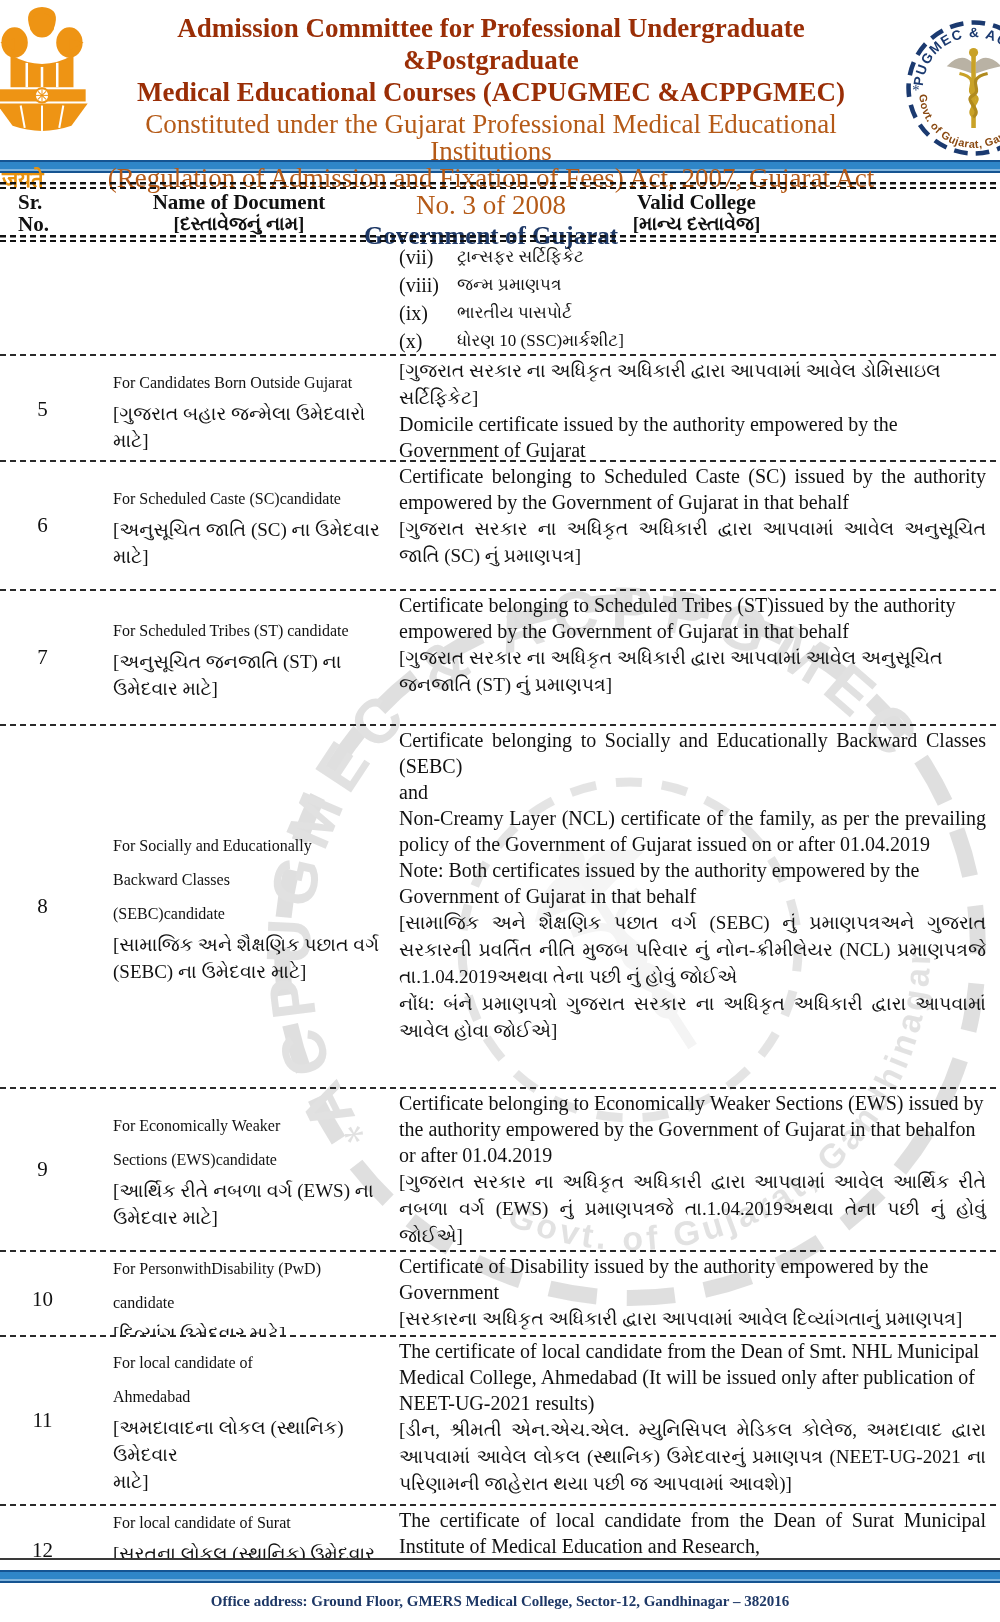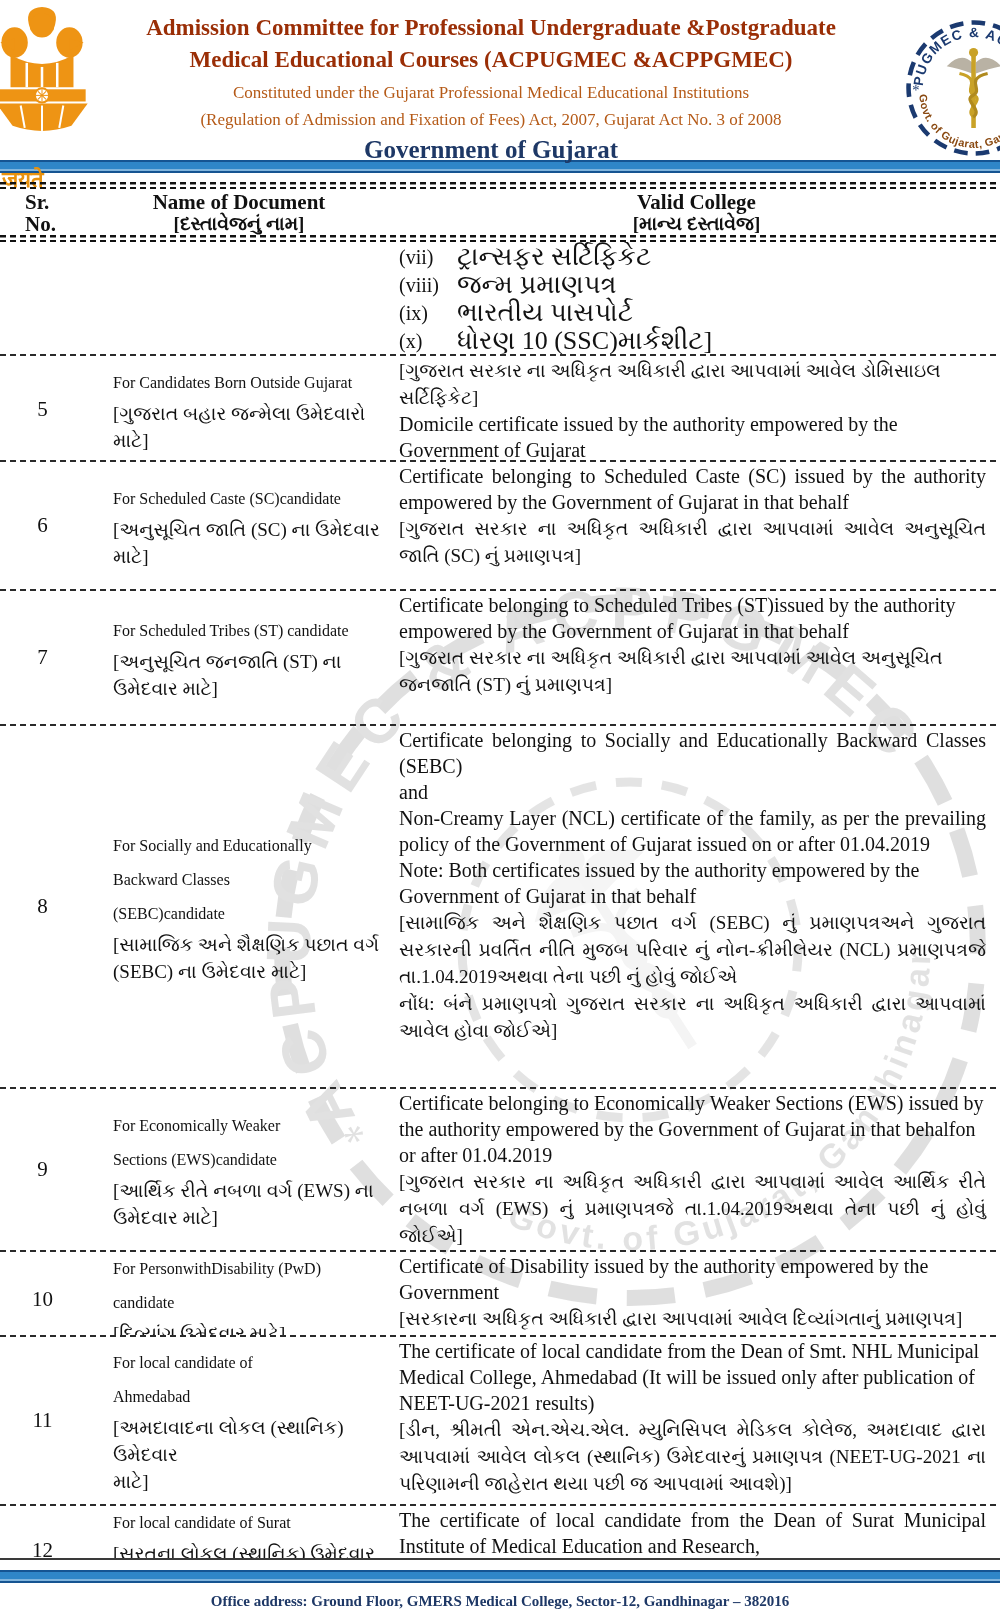--- a/index.html
+++ b/index.html
@@ -6,56 +6,56 @@
   body{width:1000px;height:1622px;background:#ffffff;overflow:hidden;
        font-family:"Liberation Serif","DejaVu Serif",serif;color:#111;position:relative;}
   #page{position:relative;width:1000px;height:1622px;overflow:hidden;}
 
   
   .header-band{position:relative;height:160px;}
   .emblem{position:absolute;left:-14px;top:4px;}
   .emblem-motto{position:absolute;left:2px;top:132px;font-size:22px;font-weight:bold;color:#E8920E;
                 font-family:"DejaVu Sans",sans-serif;margin-top:31px;}
   .titles{position:absolute;left:100px;right:118px;top:12px;text-align:center;}
-  .title-main{font-size:23px;line-height:32px;font-weight:bold;color:#9A2E06;}
-  .title-sub{font-size:17px;line-height:27px;color:#B55A17;margin-top:3px;}
+  .title-main{font-size:27px;line-height:32px;font-weight:bold;color:#9A2E06;}
+  .title-sub{font-size:27px;line-height:27px;color:#B55A17;margin-top:3px;}
   .title-gov{font-size:25px;line-height:29px;font-weight:bold;color:#1E3866;margin-top:2px;}
   .seal{position:absolute;right:-62px;top:8px;}
 
   .blue-bar{height:13px;background:linear-gradient(180deg,#155492 0 2px,#2f86c8 2px 9px,#7fb4dd 9px 11px,#155492 11px 13px);}
 
   
   .watermark{position:absolute;left:235px;top:555px;z-index:0;pointer-events:none;}
 
   
   .table-wrap{position:relative;z-index:1;margin-top:9px;}
   .dash-line{height:2px;background:repeating-linear-gradient(90deg,#2a2a2a 0 6px,transparent 6px 10px);}
   .dash-double{height:7px;
     background-image:repeating-linear-gradient(90deg,#111 0 6px,transparent 6px 10px),
                      repeating-linear-gradient(90deg,#111 0 6px,transparent 6px 10px);
     background-size:100% 2.5px,100% 2.5px;background-position:0 0,0 4.5px;background-repeat:no-repeat;}
   .solid-line{height:2px;background:#3a3a3a;}
 
   .thead{display:grid;grid-template-columns:85px 308px 1fr;height:44px;align-items:start;padding-top:2px;}
   .th{font-weight:bold;font-size:21px;line-height:22px;text-align:center;}
   .th .gu{font-size:19px;}
-  .th-sr{text-align:left;padding-left:25px;}
+  .th-sr{text-align:left;padding-left:18px;}
 
   .trow{display:grid;grid-template-columns:85px 308px 1fr;overflow:hidden;}
   .cell-sr{display:flex;align-items:center;justify-content:center;font-size:21px;}
   .cell-name{display:flex;flex-direction:column;justify-content:center;padding-left:28px;padding-right:8px;}
   .cell-valid{padding:1px 14px 0 6px;}
   .nline{font-size:16px;line-height:34px;}
   .nline.gu{font-size:19px;line-height:27px;}
   .vpara{font-size:20px;line-height:26px;text-align:left;}
   .vpara.gu{font-size:19px;line-height:27px;}
   .vpara.just{text-align:justify;}
   .item-line{display:flex;font-size:20px;line-height:28px;}
   .item-num{width:58px;flex:none;}
-  .item-text{font-size:26px;}
+  .item-text{font-size:17px;}
   .gu{font-family:"Liberation Serif","DejaVu Sans",sans-serif;}
 
   
   .footer-bar{margin-top:10px;}
   .footer-text{margin-top:3px;text-align:center;font-size:15px;line-height:30px;font-weight:bold;color:#1E3866;}
 </style>
 </head>
 <body>
 
 <div id="page">

